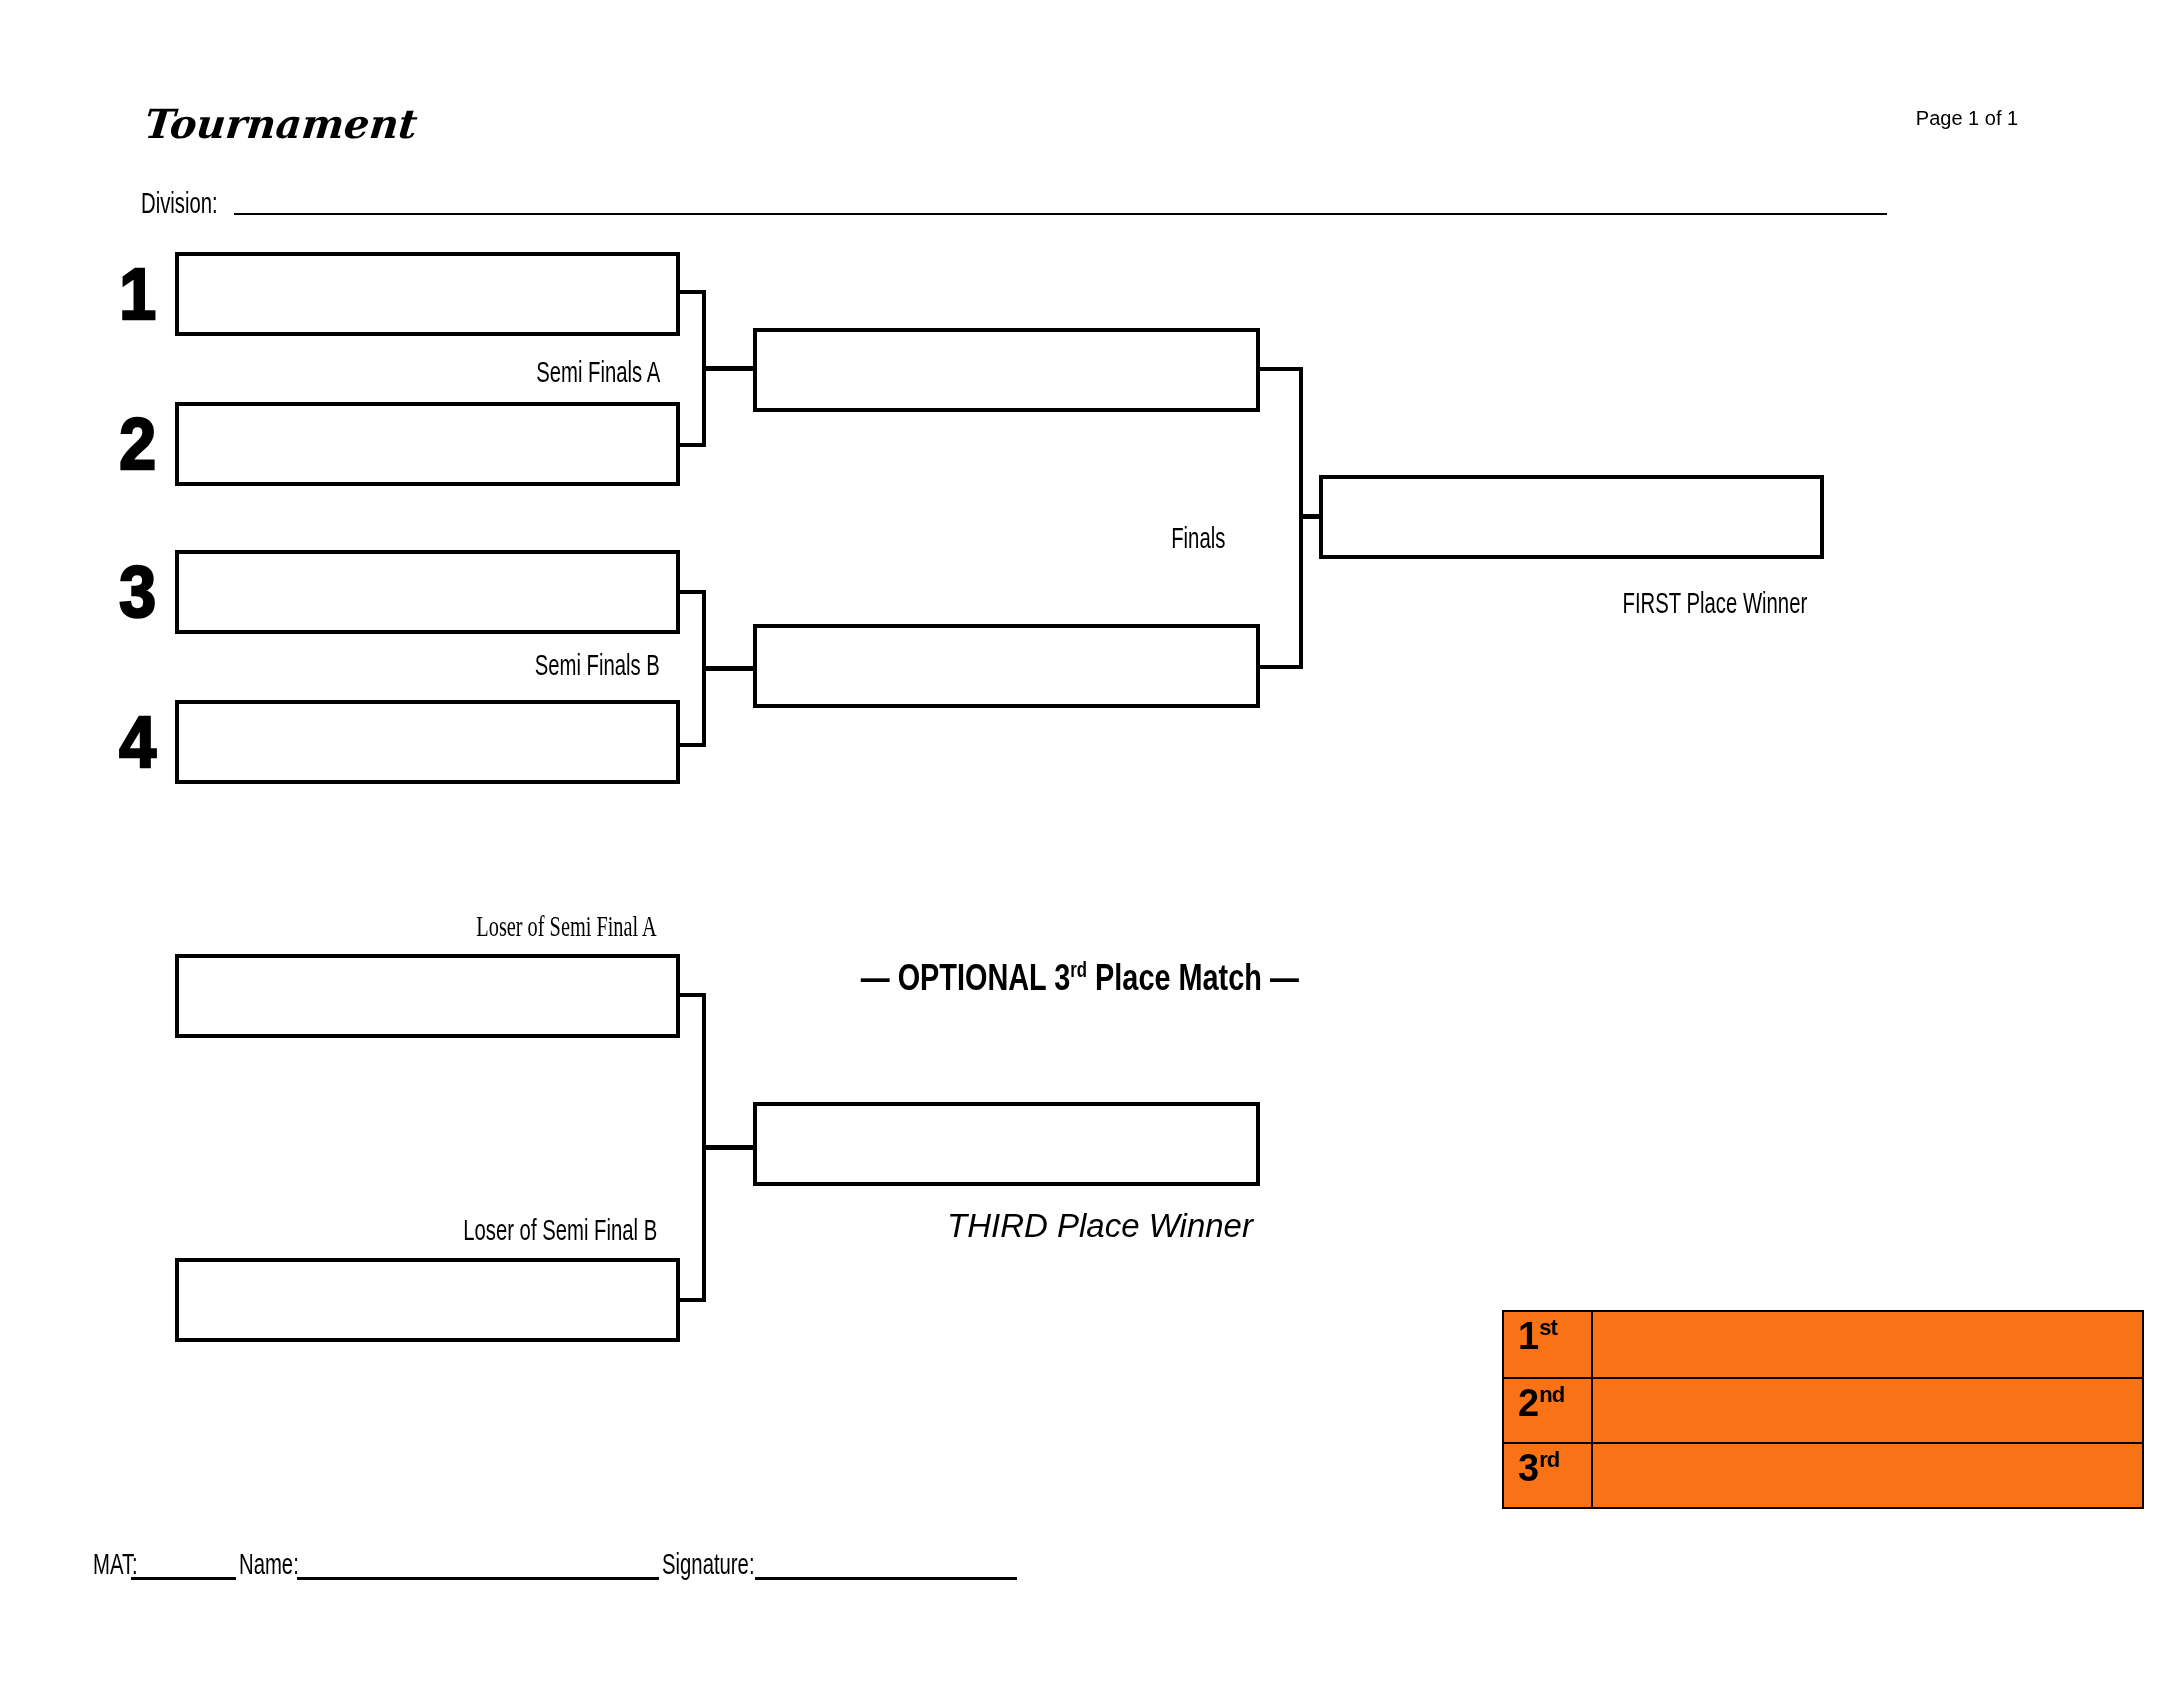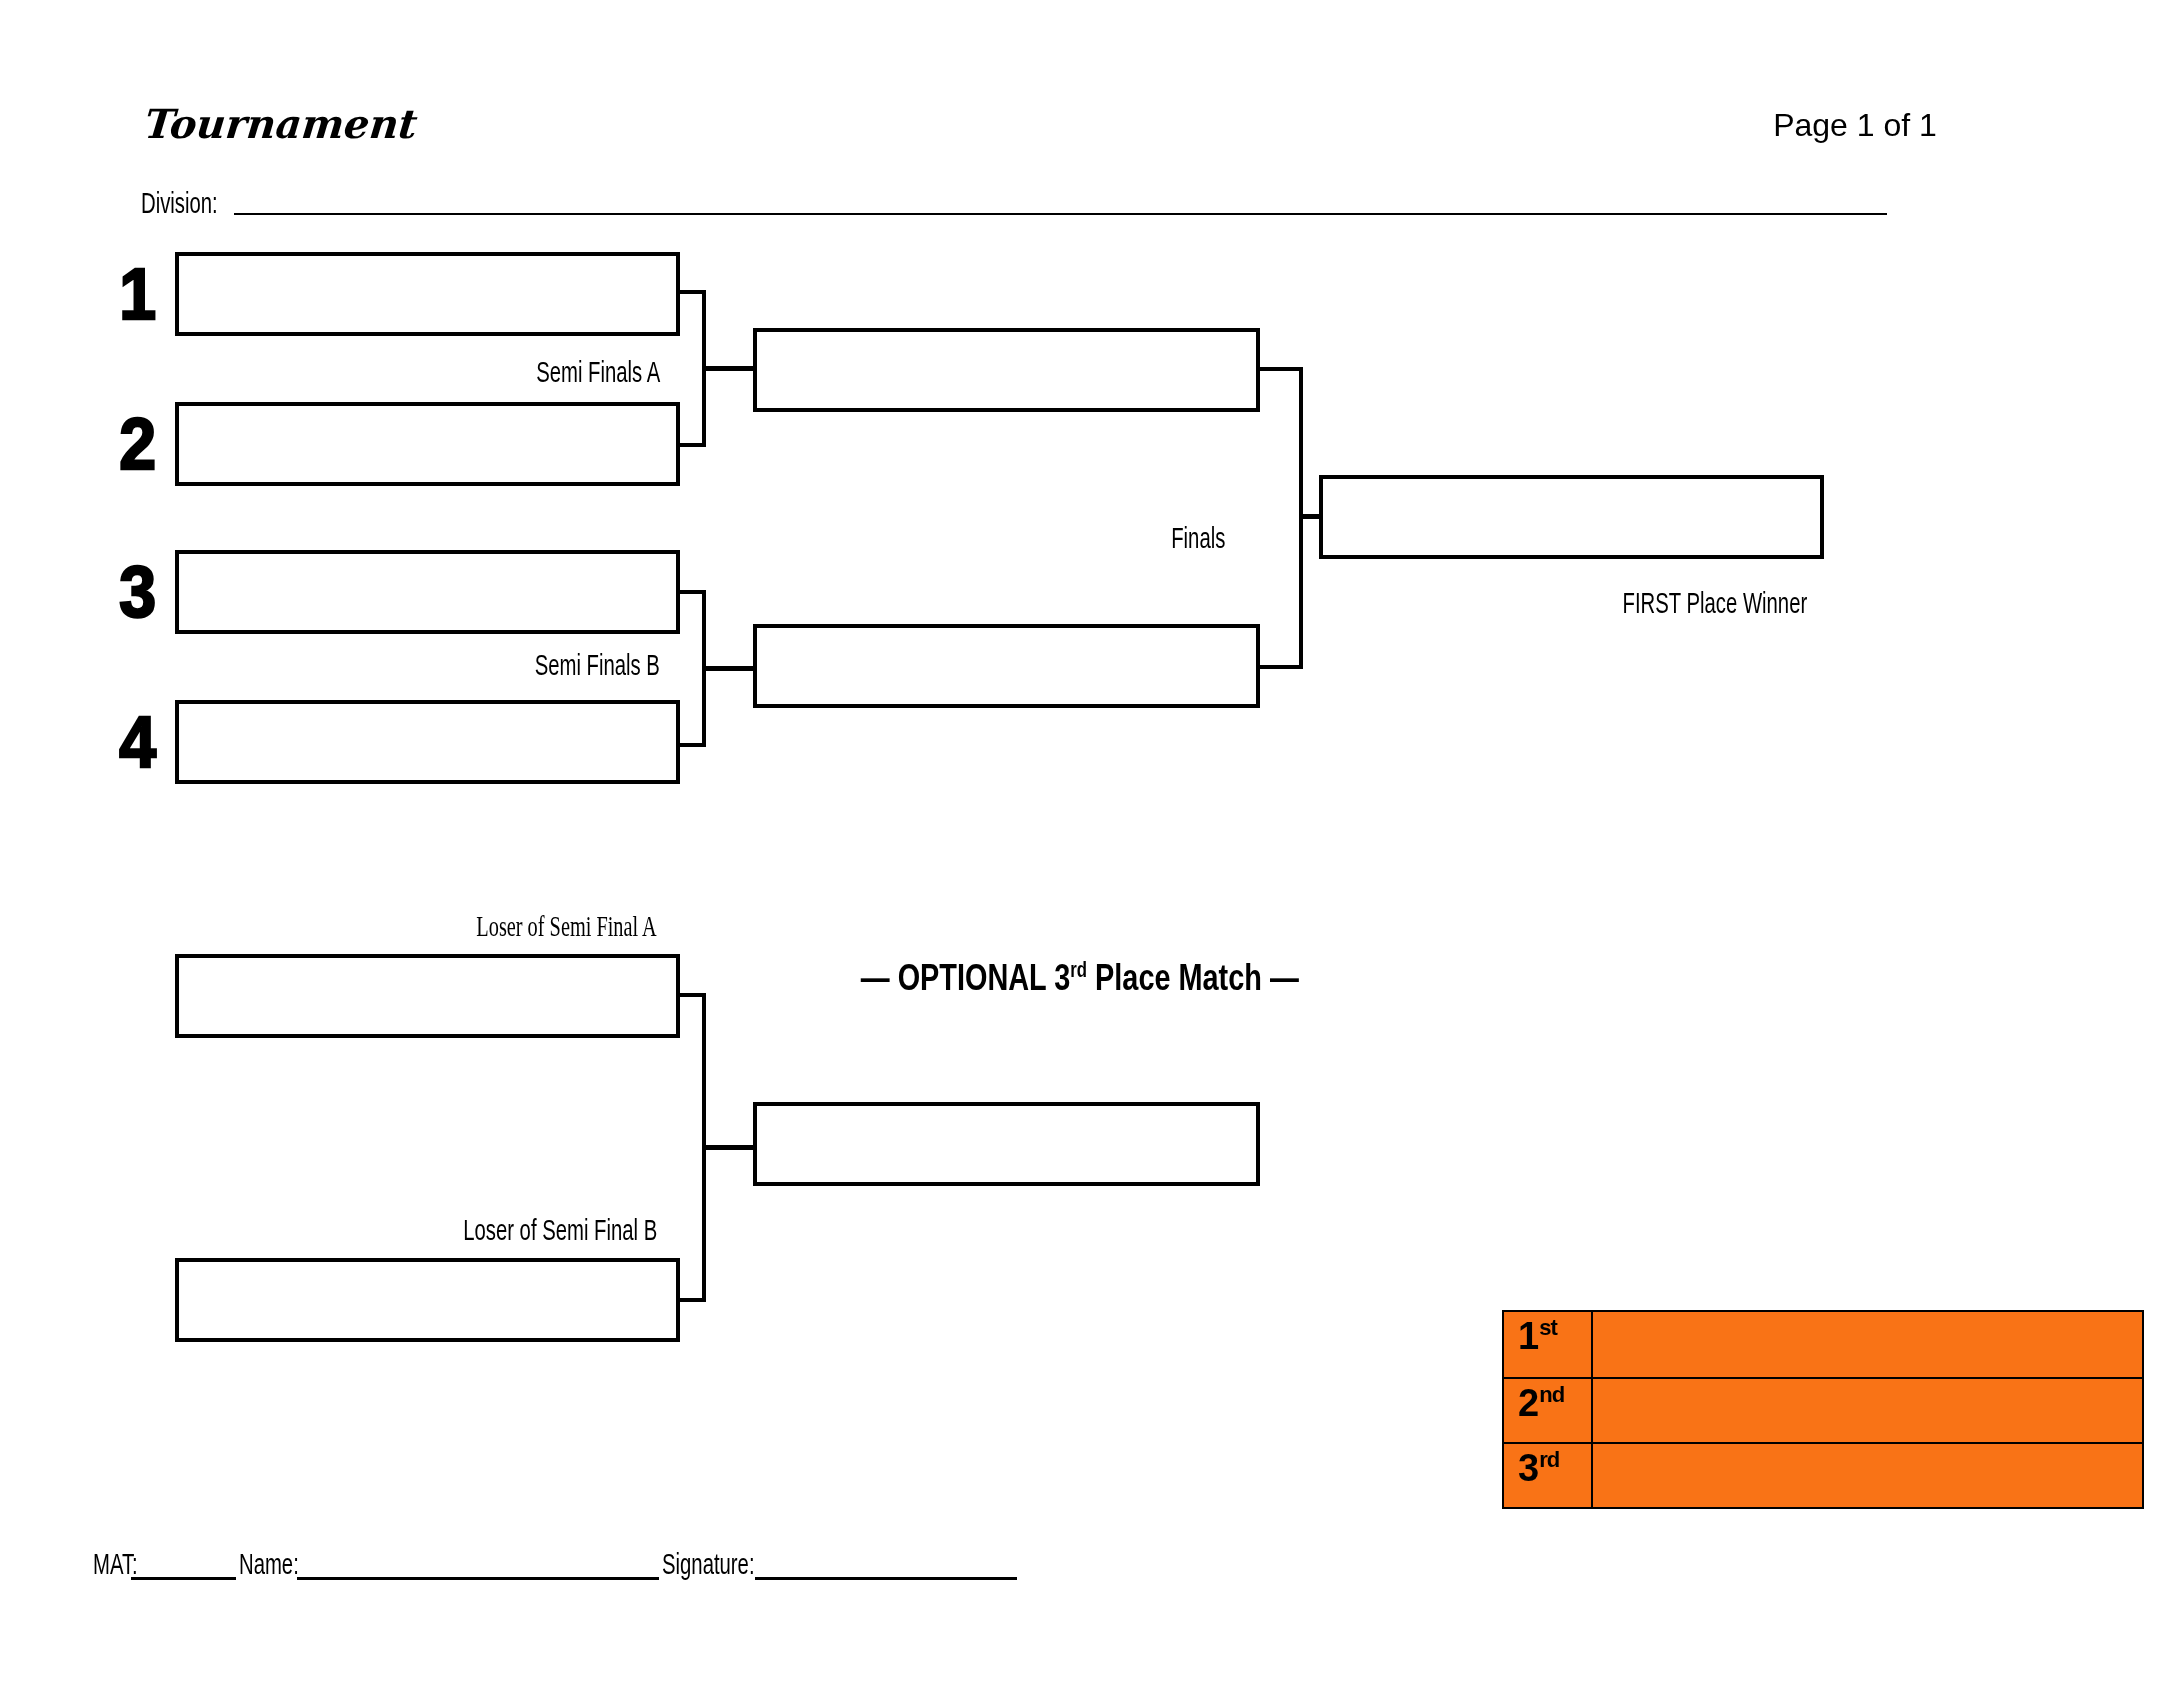--- a/index.html
+++ b/index.html
@@ -7,22 +7,22 @@
     position:relative;width:2184px;height:1687px;background:#ffffff;
     font-family:"Liberation Sans",sans-serif;color:#000;overflow:hidden;
   }
   
   .title{
     position:absolute;left:145px;top:100px;
     font-family:"DejaVu Serif",serif;font-style:italic;font-weight:bold;
     font-size:40px;white-space:nowrap;transform:skewX(-6deg);
   }
   .page-ind{
-    position:absolute;left:1759px;top:107px;width:192px;text-align:center;
-    font-size:32px;white-space:nowrap;
+    position:absolute;left:1871px;top:107px;width:192px;text-align:center;
+    font-size:20px;white-space:nowrap;
   }
   
   .lbl{position:absolute;font-size:29px;line-height:1.15;white-space:nowrap;}
   .lbl.r{text-align:right;}
   .lbl.c{text-align:center;}
   .cx{display:inline-block;transform:scaleX(0.70);}
   .cx-l{transform-origin:0 50%;}
   .cx-r{transform-origin:100% 50%;}
   .cx-c{transform-origin:50% 50%;}
   
@@ -127,20 +127,21 @@
   <div class="bx" style="left:175px;top:1258px;"></div>
 
   <div class="elbow" style="left:680px;top:993px;width:26px;height:309px;"></div>
   <div class="stub" style="left:706px;top:1145px;width:47px;"></div>
 
   <div class="opt-head">
     <span class="cx"><span>— OPTIONAL 3</span><sup>rd</sup><span> Place Match —</span></span>
   </div>
 
   <div class="bx" style="left:753px;top:1102px;width:507px;"></div>
+  <div class="third-winner">THIRD Place Winner</div>
 
   <div class="results">
     <div class="rrow">
       <div class="rank"><span>1</span><sup>st</sup></div>
       <div class="rname"></div>
     </div>
     <div class="rrow">
       <div class="rank"><span>2</span><sup>nd</sup></div>
       <div class="rname"></div>
     </div>

